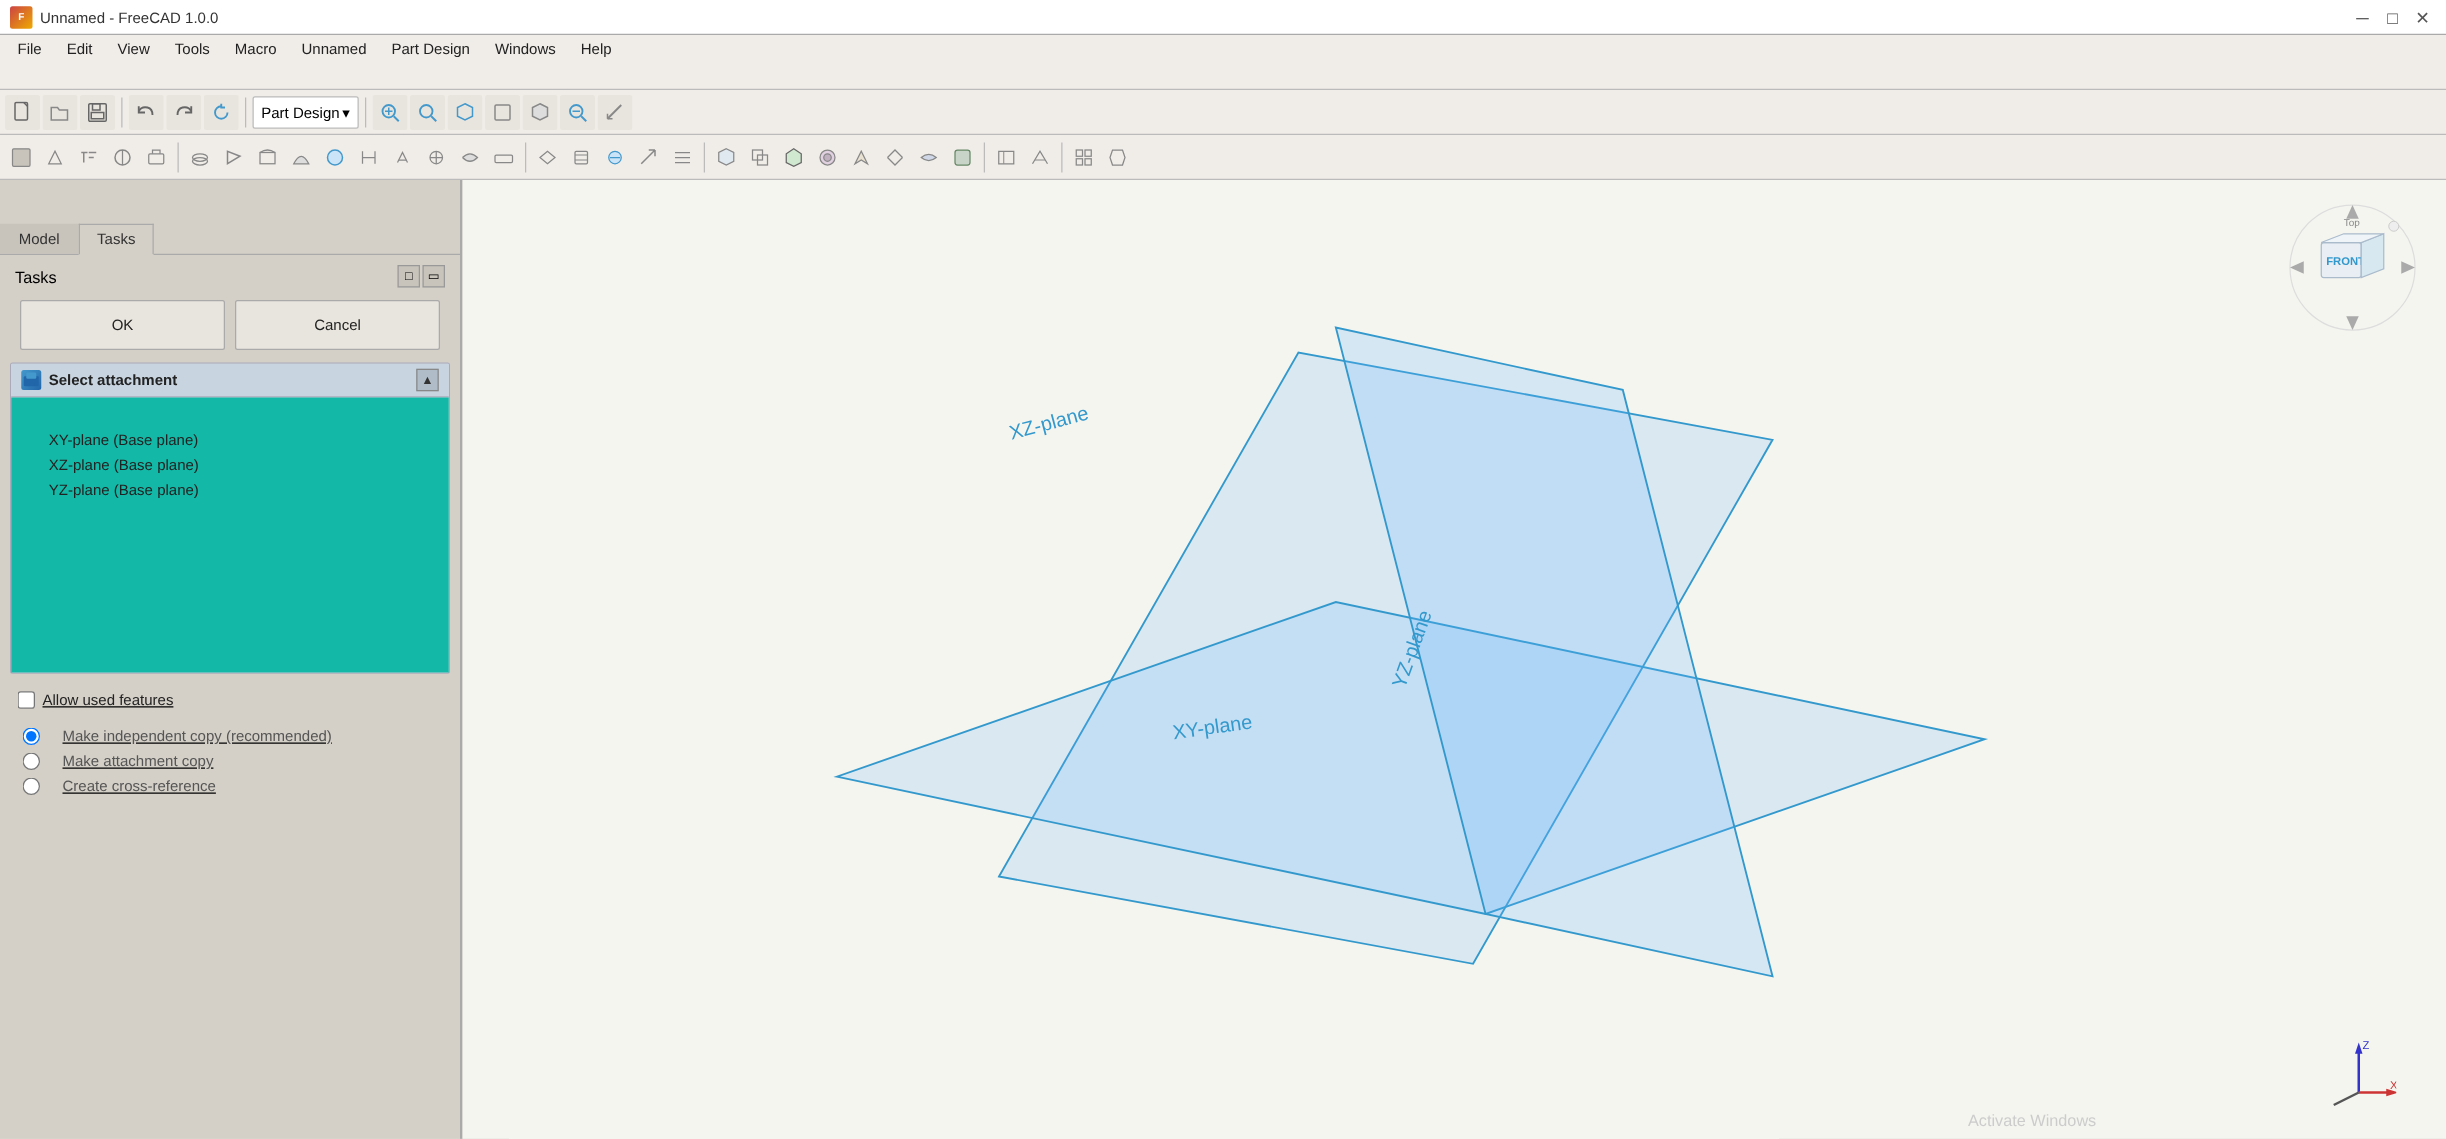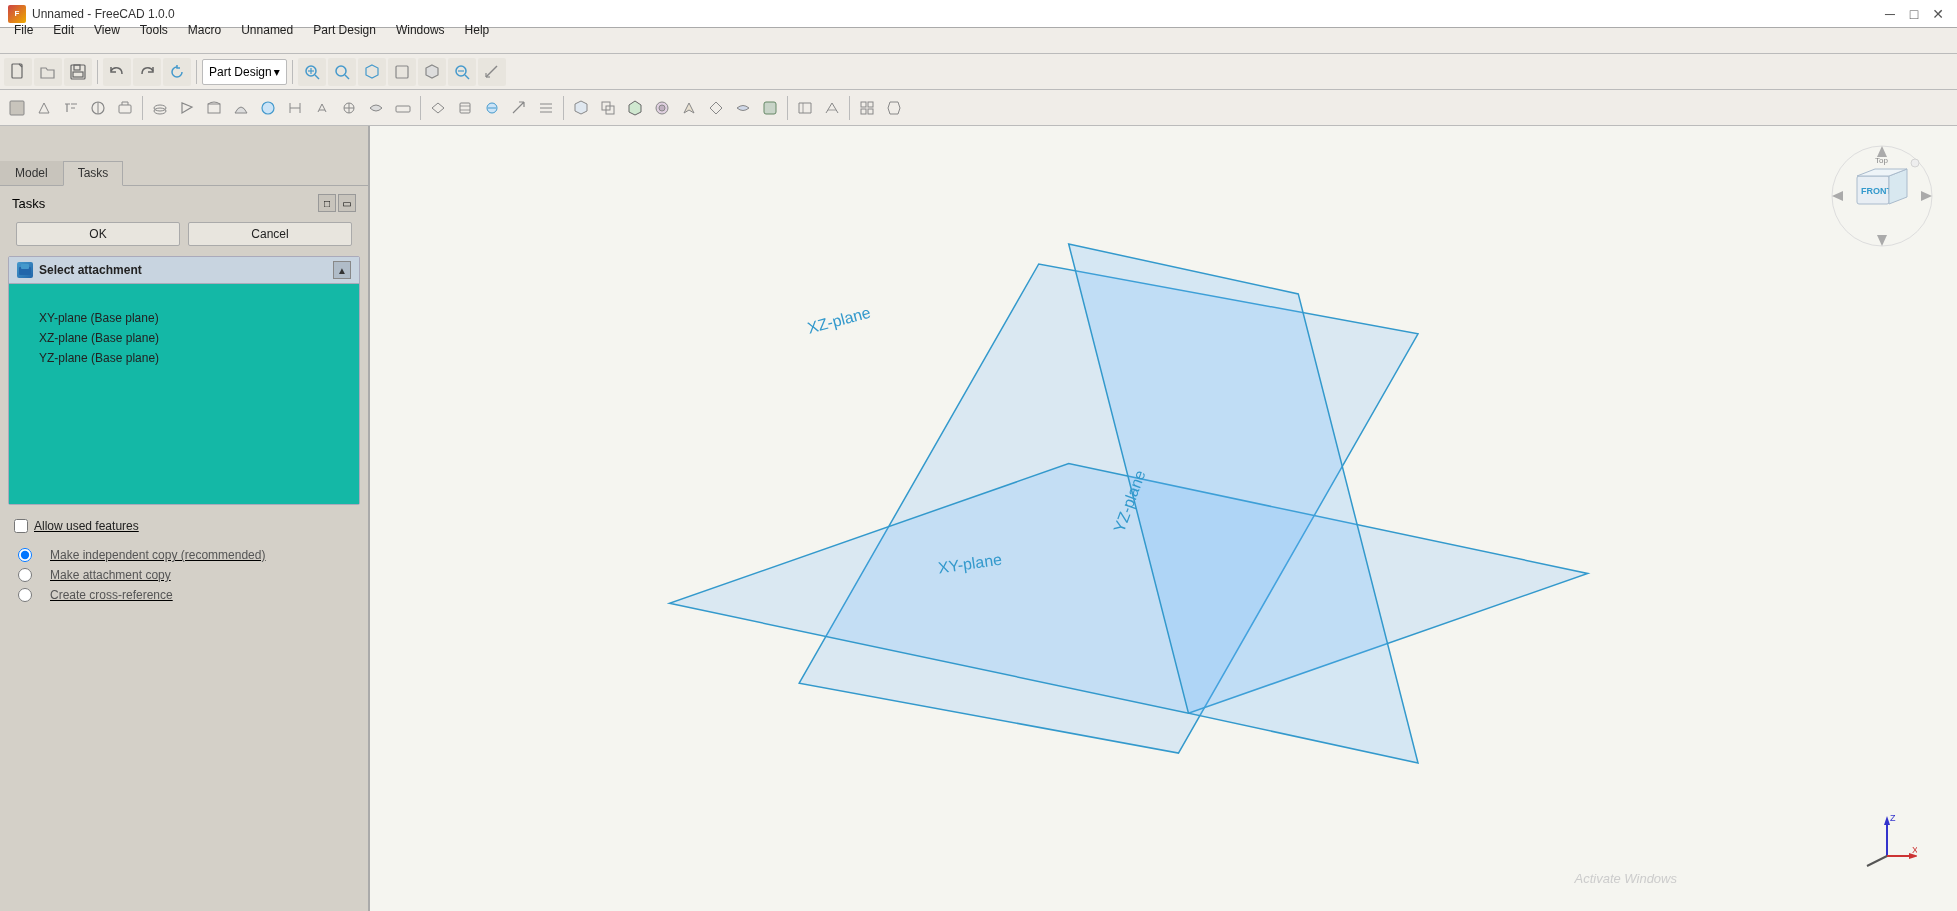--- a/index.html
+++ b/index.html
@@ -17,25 +17,25 @@
     }
     #titlebar-left { display: flex; align-items: center; gap: 6px; font-size: 12px; color: #333; }
     #titlebar-controls { display: flex; gap: 2px; }
     #titlebar-controls span {
       width: 22px; height: 22px; display: flex; align-items: center; justify-content: center;
       font-size: 14px; cursor: pointer; color: #555;
     }
 
     
     #menubar {
-      height: 26px;
+      height: 44px;
       background: #f0ede8;
       display: flex;
-      align-items: flex-end;
-      padding: 12px 4px;
+      align-items: flex-start;
+      padding: 0 4px;
       border-bottom: 1px solid #bbb;
     }
     .menu-item {
       padding: 2px 10px;
       cursor: pointer;
       font-size: 12px;
       color: #222;
       height: 22px;
       display: flex; align-items: center;
     }
@@ -137,21 +137,21 @@
 
     
     #ok-cancel {
       display: flex;
       gap: 8px;
       margin-bottom: 10px;
       padding: 0 8px;
     }
     .action-btn {
       flex: 1;
-      height: 24px;
+      height: 40px;
       background: #e8e5de;
       border: 1px solid #aaa;
       border-radius: 2px;
       cursor: pointer;
       font-size: 12px;
       color: #222;
     }
 
     
     #select-attachment {
@@ -753,16 +753,16 @@
 
         <line x1="30" y1="45" x2="58" y2="45" stroke="#cc3333" stroke-width="2"></line>
         <polygon points="62,45 52,42 52,48" fill="#cc3333"></polygon>
         <text x="55" y="42" font-size="9" fill="#cc3333" font-family="Arial">X</text>
 
         <line x1="30" y1="45" x2="10" y2="55" stroke="#555" stroke-width="2"></line>
       </svg>
     </div>
 
     <div id="activate-windows" style="position:absolute;bottom:25px;right:280px;">
-      <span style="color:#ccc;font-size:13px;font-style:italic;">Activate Windows</span>
+      <span style="color:#ccc;font-size:13px;">Activate Windows</span>
     </div>
   </div>
 </div>
 
 </body></html>

